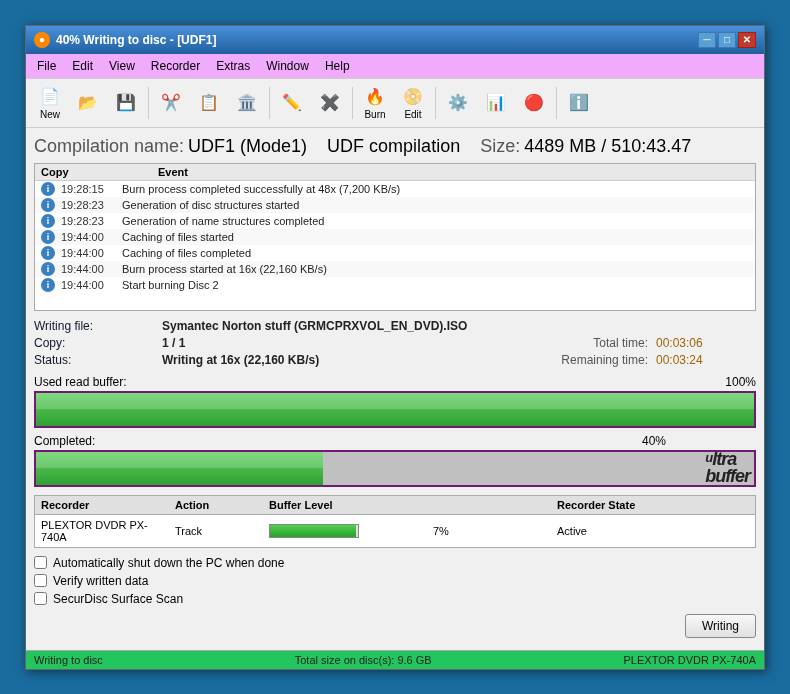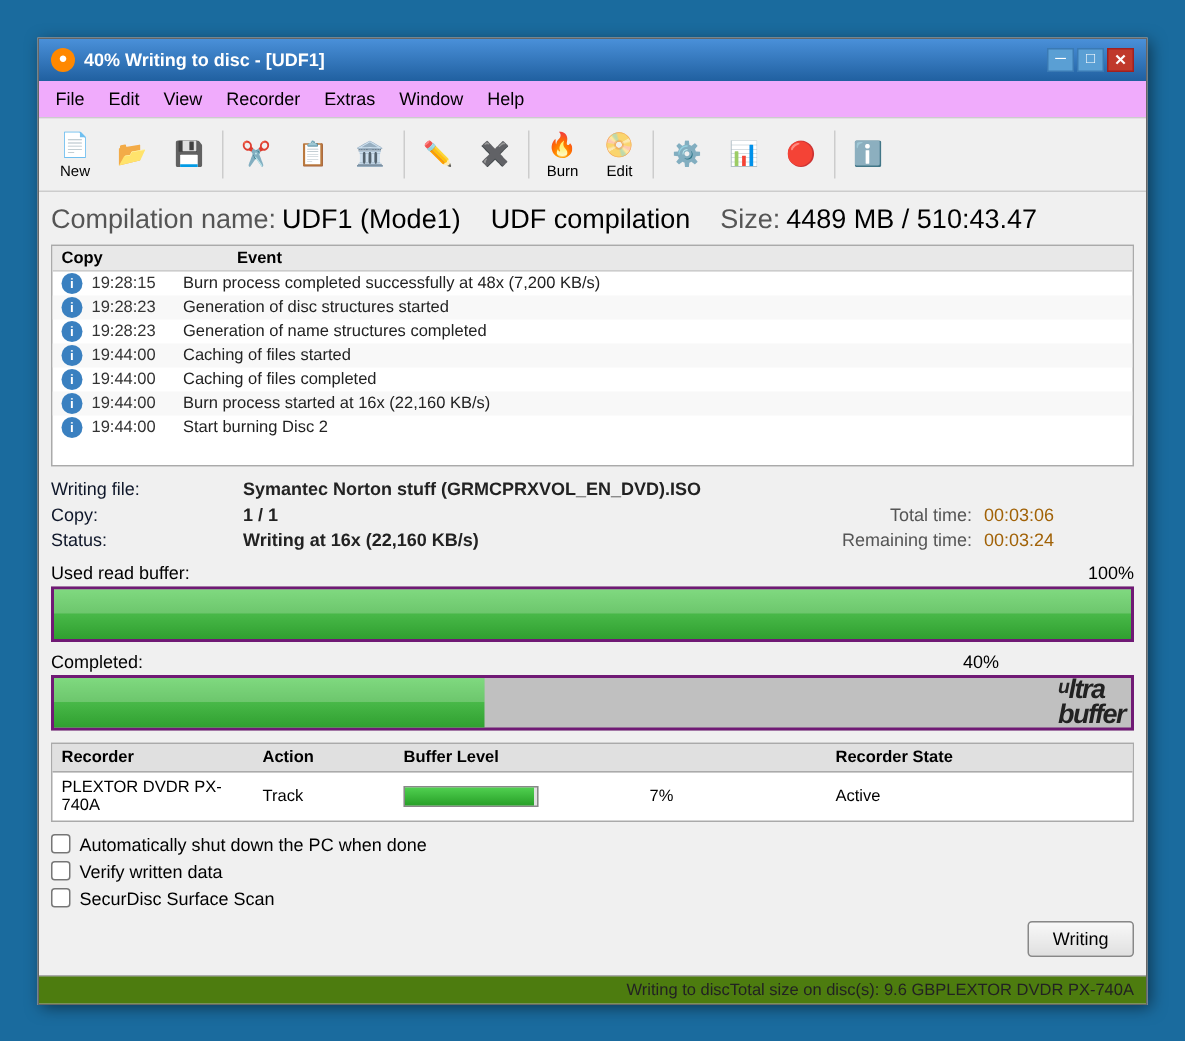--- a/index.html
+++ b/index.html
@@ -253,25 +253,25 @@
     }
     .cancel-btn {
       padding: 4px 16px;
       background: linear-gradient(to bottom, #f8f8f8, #e0e0e0);
       border: 1px solid #888;
       cursor: pointer;
       font-size: 12px;
       border-radius: 3px;
     }
     .status-bar {
-      background: #4d7c0f;
+      background: #22c55e;
       border-top: 1px solid #aaa;
       padding: 3px 8px;
       display: flex;
-      justify-content: flex-end;
+      justify-content: space-between;
       font-size: 11px;
     }
     .status-left { color: #222; }
     .status-mid { color: #222; }
     .status-right { color: #222; }
   </style>
 </head>
 <body>
 
 <div class="window">

